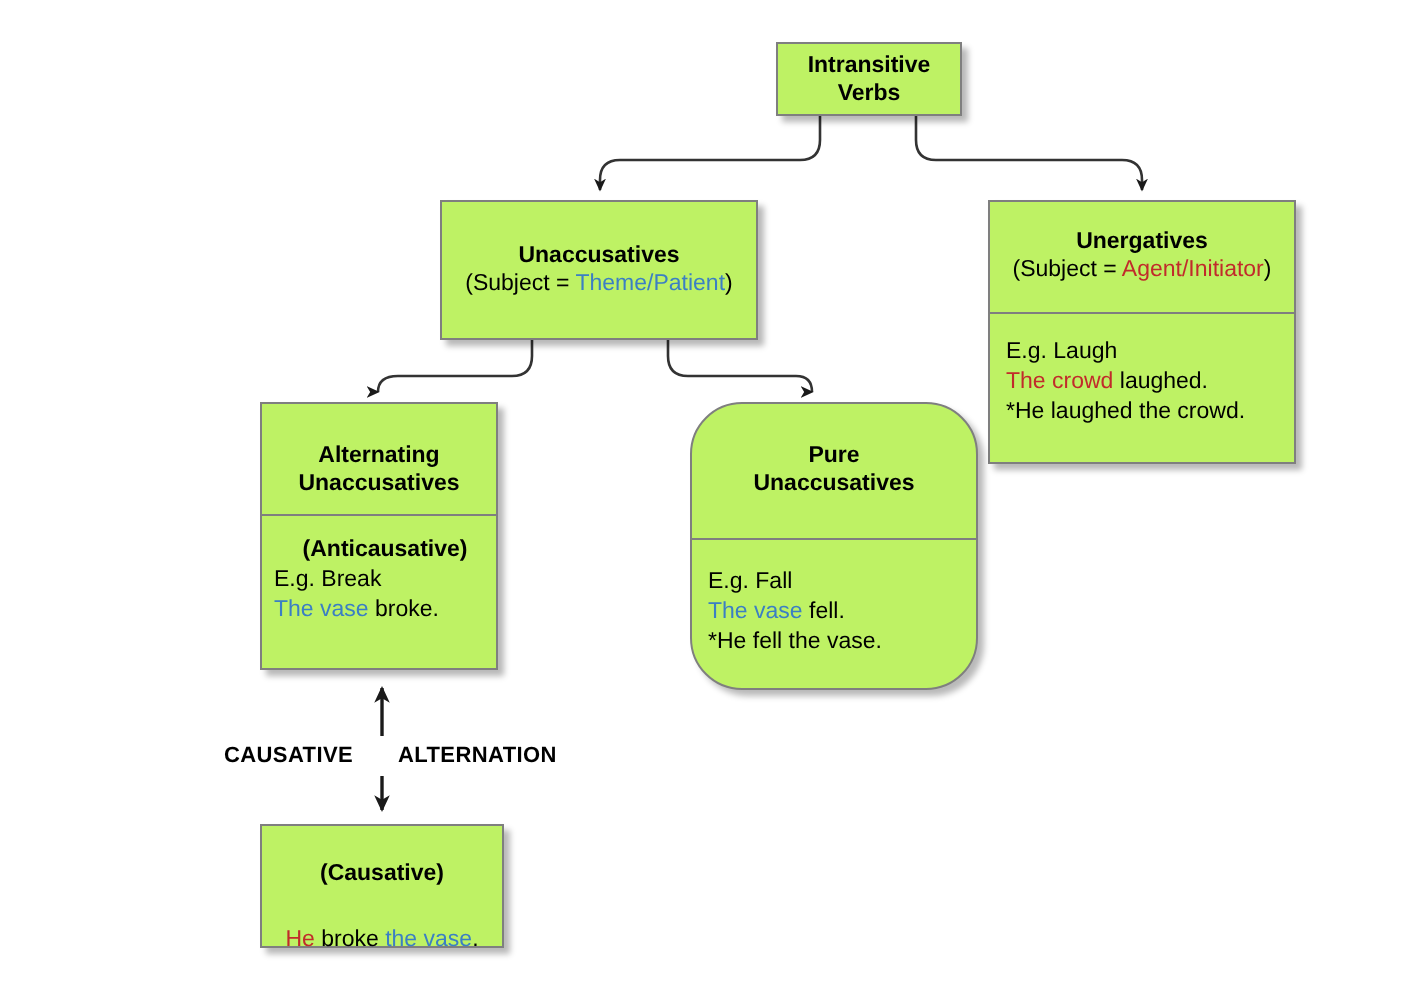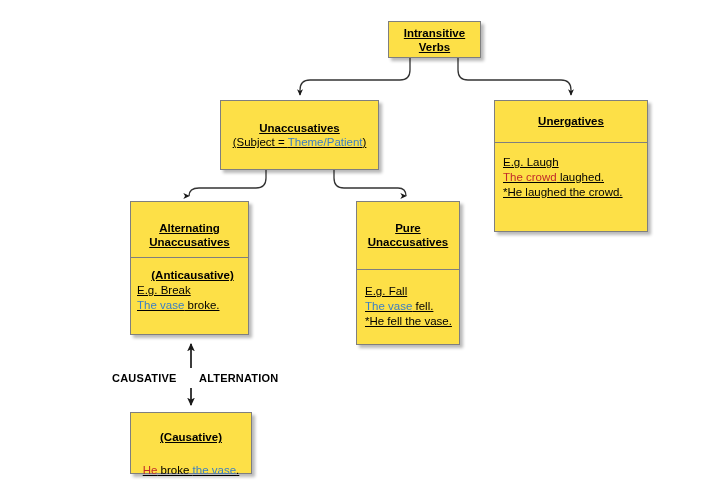--- a/index.html
+++ b/index.html
@@ -16,25 +16,24 @@
     width: 705px;
     height: 498px;
     background: #ffffff;
     overflow: hidden;
   }
 
   
   .node {
     position: absolute;
     box-sizing: border-box;
-    background: #fde047;
+    background: #bef264;
     border: 1px solid #7f7f7f;
     box-shadow: 3px 3px 3px rgba(0,0,0,0.28);
     z-index: 5;
-    text-decoration: underline;
   }
   .node .title-cell {
     text-align: center;
     font-size: 11.5px;
     line-height: 14px;
     color: #000000;
     padding: 0 4px;
     box-sizing: border-box;
     display: flex;
     flex-direction: column;
@@ -74,21 +73,21 @@
   #node-unaccusatives .title-cell { height: 100%; }
 
   #node-unergatives       { left: 494px; top: 100px; width: 154px; height: 132px; }
   #node-unergatives .title-cell.with-body { padding: 13px 4px 14px; text-align: right; }
   #node-unergatives .body-cell { padding: 12px 0 6px 8px; }
 
   #node-alternating       { left: 130px; top: 201px; width: 119px; height: 134px; }
   #node-alternating .title-cell.with-body { padding: 19px 4px 8px; }
   #node-alternating .body-cell { padding: 10px 0 6px 6px; }
 
-  #node-pure              { left: 356px; top: 201px; width: 104px; height: 144px; }
+  #node-pure              { left: 345px; top: 201px; width: 144px; height: 144px; border-radius: 26px; }
   #node-pure .title-cell.with-body { padding: 19px 4px 20px; }
   #node-pure .body-cell { padding: 14px 0 6px 8px; }
 
   #node-causative         { left: 130px; top: 412px; width: 122px; height: 62px; }
   #node-causative .title-cell { display: block; padding: 17px 4px 0; }
   #node-causative .title-cell .head-line { margin-bottom: 19px; }
 
   
   #wires {
     position: absolute;
@@ -148,20 +147,23 @@
       <div class="head-line">Unaccusatives</div>
       <div class="sub-line">
         <span>(Subject = </span><span class="blue">Theme/Patient</span><span>)</span>
       </div>
     </div>
   </div>
 
   <div class="node" id="node-unergatives">
     <div class="title-cell with-body">
       <div class="head-line">Unergatives</div>
+      <div class="sub-line">
+        <span>(Subject = </span><span class="red">Agent/Initiator</span><span>)</span>
+      </div>
     </div>
     <div class="body-cell">
       <div class="body-line">E.g. Laugh</div>
       <div class="body-line">
         <span class="red">The crowd</span><span> laughed.</span>
       </div>
       <div class="body-line">*He laughed the crowd.</div>
     </div>
   </div>
 

